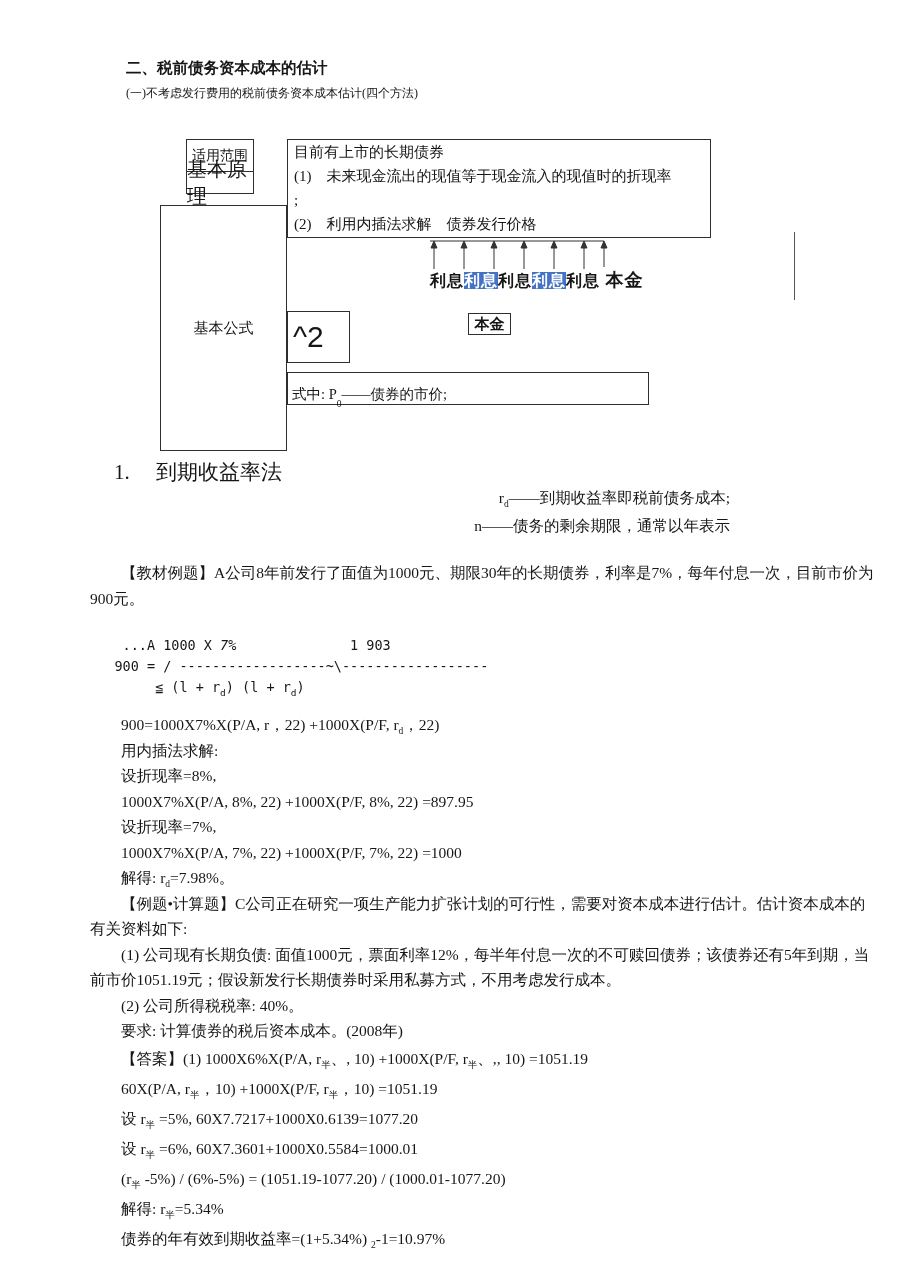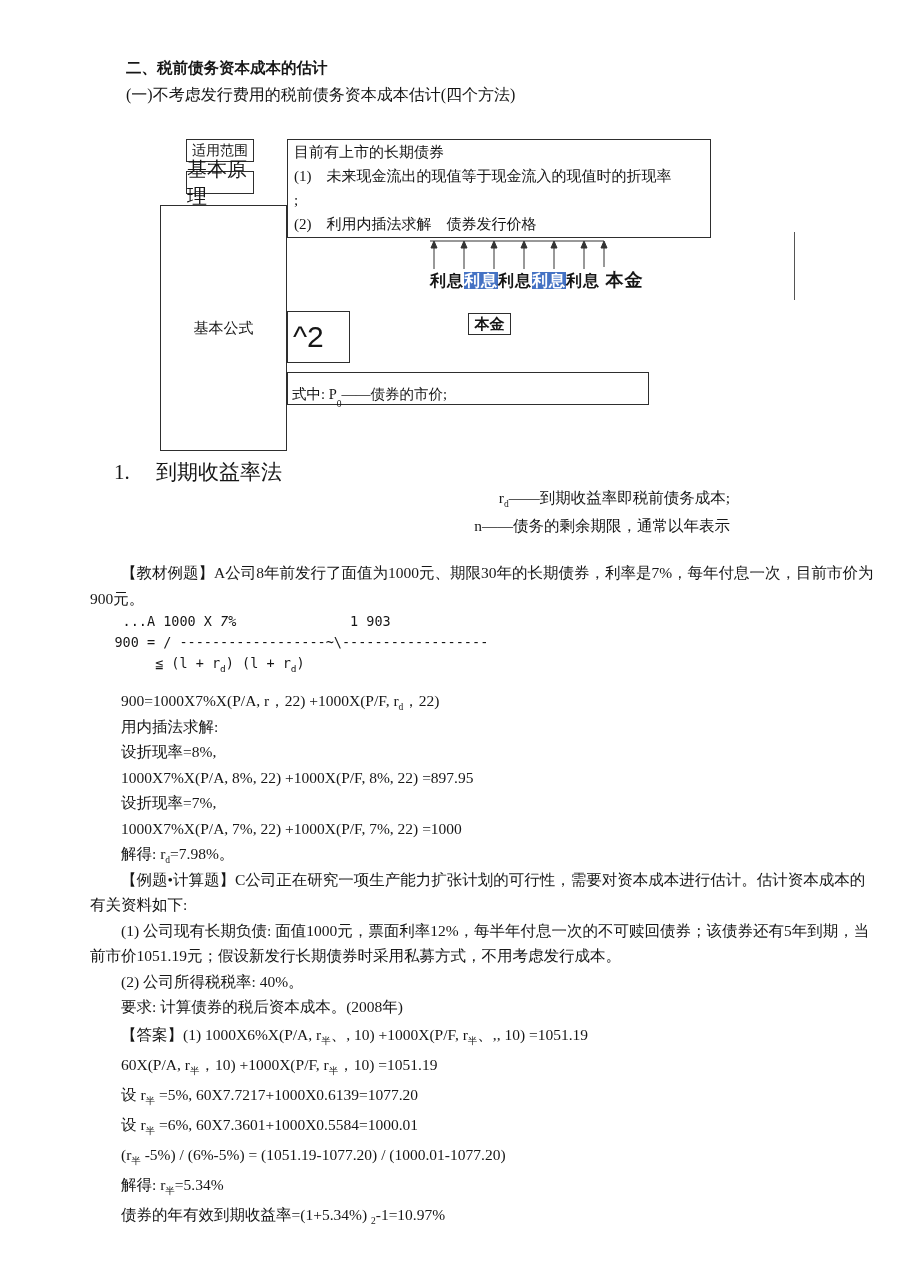--- a/index.html
+++ b/index.html
@@ -3,23 +3,23 @@
 <meta charset="utf-8">
 <style>
   * { box-sizing: border-box; }
   html,body { margin:0; padding:0; background:#ffffff; }
   body { font-family:"Liberation Serif","DejaVu Serif",serif; color:#161616; }
   .page { position:relative; width:920px; height:1276px; background:#fff; overflow:hidden;border-radius:15px; }
   .abs { position:absolute; }
   .box { border:1px solid #2e2e2e; background:#fff; }
 
   .title { left:126px; top:58px; font-size:15.5px; font-weight:bold; }
-  .subtitle { left:126px; top:85px; font-size:16px; }
+  .subtitle { left:126px; top:85px; font-size:12px; }
 
-  .scope-box { left:186px; top:139px; width:68px; height:23px; font-size:14px;
+  .scope-box { left:186px; top:139px; width:68px; height:33px; font-size:14px;
                display:flex; align-items:center; justify-content:center; }
   .principle-box { left:186px; top:171px; width:68px; height:23px; font-size:20px;
                display:flex; align-items:center; justify-content:center; }
   .main-box { left:287px; top:139px; width:424px; height:99px; font-size:15px;
               line-height:24px; padding:0 6px; }
   .tall-box { left:160px; top:205px; width:127px; height:246px; font-size:15px;
               display:flex; align-items:center; justify-content:center; }
   .arrows { left:428px; top:237px; }
   .interest-row { left:430px; top:268px; font-size:16px; font-weight:bold; letter-spacing:1px; white-space:nowrap; }
   .interest-row .hl { background:#4472c4; color:#fff; }
@@ -34,21 +34,21 @@
 
   .sec-heading { left:114px; top:458px; font-size:21px;text-align:right; }
   .center-lines { left:0; top:484px; width:730px; text-align:right; font-size:15.5px; line-height:28px; }
 
   #doc-body { left:0; top:560px; width:920px; padding:0 40px 0 90px; }
   .para { font-size:15.5px; line-height:25.5px; text-indent:2em; }
   .para.formula { }
   .para.sp { line-height:30px; }
   .para.ascii { font-family:"DejaVu Sans Mono","Liberation Mono",monospace; font-size:13.5px;
                 line-height:21px; text-indent:0; white-space:pre; }
-  .para.first { margin-top:0; }
+  .para.first { margin-top:24px; }
   .para.last { margin-bottom:14px; }
   sub { font-size:9.5px; line-height:0; }
   .it { font-style:italic; }
 </style>
 </head>
 <body>
 
 <div class="page">
 
   <div class="abs title">二、税前债务资本成本的估计</div>

